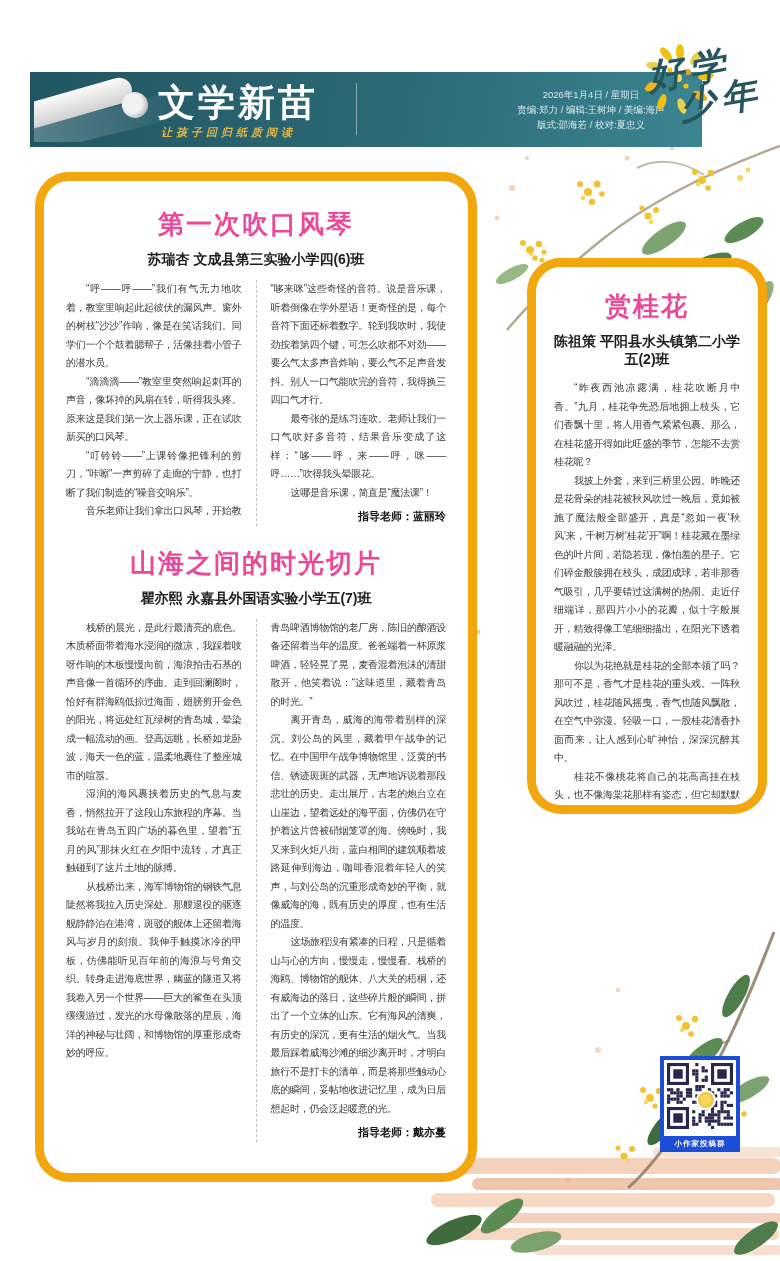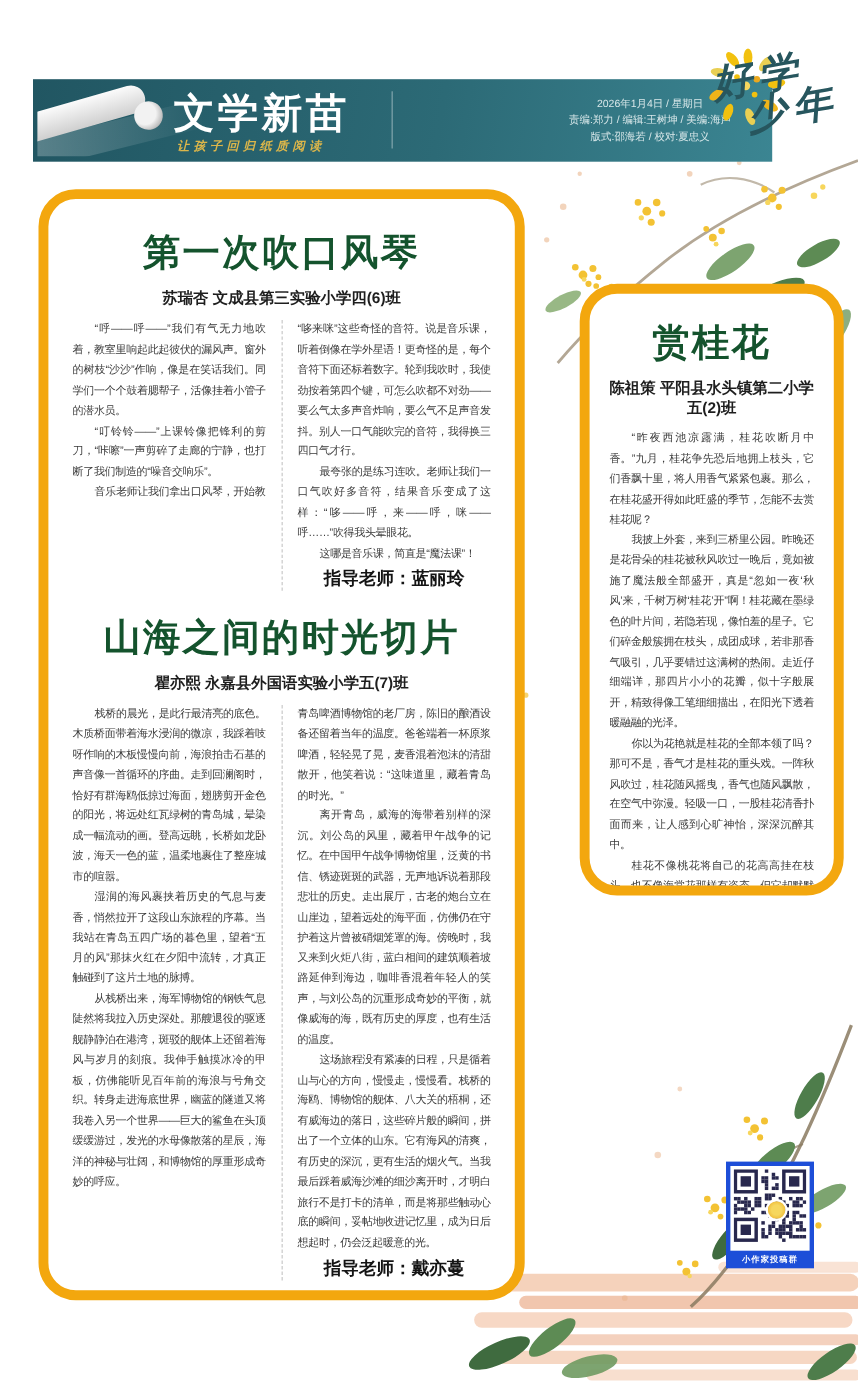--- a/index.html
+++ b/index.html
@@ -35,29 +35,29 @@
   .badge .l1{font-size:36px;line-height:34px;letter-spacing:6px;}
   .badge .l2{font-size:36px;line-height:34px;margin-left:26px;letter-spacing:6px;}
   .burst{position:absolute;left:636px;top:42px;z-index:5;}
 
   
   .frame{position:absolute;background:#ffffff;border:9px solid #f3a70e;border-radius:34px;
          box-sizing:border-box;overflow:hidden;z-index:3;}
   .frame-left{left:35px;top:172px;width:442px;height:1010px;padding:26px 22px;}
   .frame-right{left:527px;top:258px;width:240px;height:556px;padding:22px 18px;}
 
-  .art-title{text-align:center;font-size:34px;font-weight:bold;color:#14532d;letter-spacing:2px;font-family:Liberation Serif, serif;}
+  .art-title{text-align:center;font-size:26px;font-weight:bold;color:#ec4899;letter-spacing:2px;font-family:Liberation Serif, serif;}
   .art-byline{text-align:center;font-size:14px;font-weight:bold;color:#1e1e1e;margin-top:9px;}
   .cols{display:flex;margin-top:11px;}
   .col{flex:1;font-size:10px;line-height:18.5px;letter-spacing:-0.3px;text-align:justify;color:#3a3a3a;}
   .col p,.art3-body p{margin:0;text-indent:2em;}
   .col.cont .plist p:first-child{text-indent:0;}
   .colA{padding-right:14px;}
   .colB{border-left:1px dashed #c3c3c3;padding-left:14px;}
-  .teacher{text-align:center;font-weight:bold;font-size:16px;margin-top:5px;color:#141414;
+  .teacher{text-align:right;font-weight:bold;font-size:11px;margin-top:5px;color:#141414;
            letter-spacing:0;}
   .art2{margin-top:20px;}
   .art3-body{margin-top:10px;font-size:10px;line-height:18.5px;letter-spacing:-0.3px;
              text-align:justify;color:#3a3a3a;}
 
   
   .qr-box{position:absolute;left:660px;top:1056px;width:80px;background:#1d4ed8;padding:4px 4px 3px;
           z-index:7;box-sizing:border-box;}
   .qr-inner{background:#ffffff;padding:3px;}
   .qr-logo{position:absolute;left:32px;top:30px;width:16px;height:16px;border-radius:50%;
@@ -229,20 +229,21 @@
 
   <div class="frame frame-left">
 
     <div>
       <div class="art-title">第一次吹口风琴</div>
       <div class="art-byline">苏瑞杏 文成县第三实验小学四(6)班</div>
       <div class="cols">
         <div class="col colA">
           <div class="plist">
               <p>“呼——呼——”我们有气无力地吹着，教室里响起此起彼伏的漏风声。窗外的树枝“沙沙”作响，像是在笑话我们。同学们一个个鼓着腮帮子，活像挂着小管子的潜水员。</p>
+              <p>“滴滴滴——”教室里突然响起刺耳的声音，像坏掉的风扇在转，听得我头疼。原来这是我们第一次上器乐课，正在试吹新买的口风琴。</p>
               <p>“叮铃铃——”上课铃像把锋利的剪刀，“咔嚓”一声剪碎了走廊的宁静，也打断了我们制造的“噪音交响乐”。</p>
               <p>音乐老师让我们拿出口风琴，开始教</p>
             </div>
         </div>
         <div class="col colB cont">
           <div class="plist">
               <p>“哆来咪”这些奇怪的音符。说是音乐课，听着倒像在学外星语！更奇怪的是，每个音符下面还标着数字。轮到我吹时，我使劲按着第四个键，可怎么吹都不对劲——要么气太多声音炸响，要么气不足声音发抖。别人一口气能吹完的音符，我得换三四口气才行。</p>
               <p>最夸张的是练习连吹。老师让我们一口气吹好多音符，结果音乐变成了这样：“哆——呼，来——呼，咪——呼……”吹得我头晕眼花。</p>
               <p>这哪是音乐课，简直是“魔法课”！</p>
             </div>

